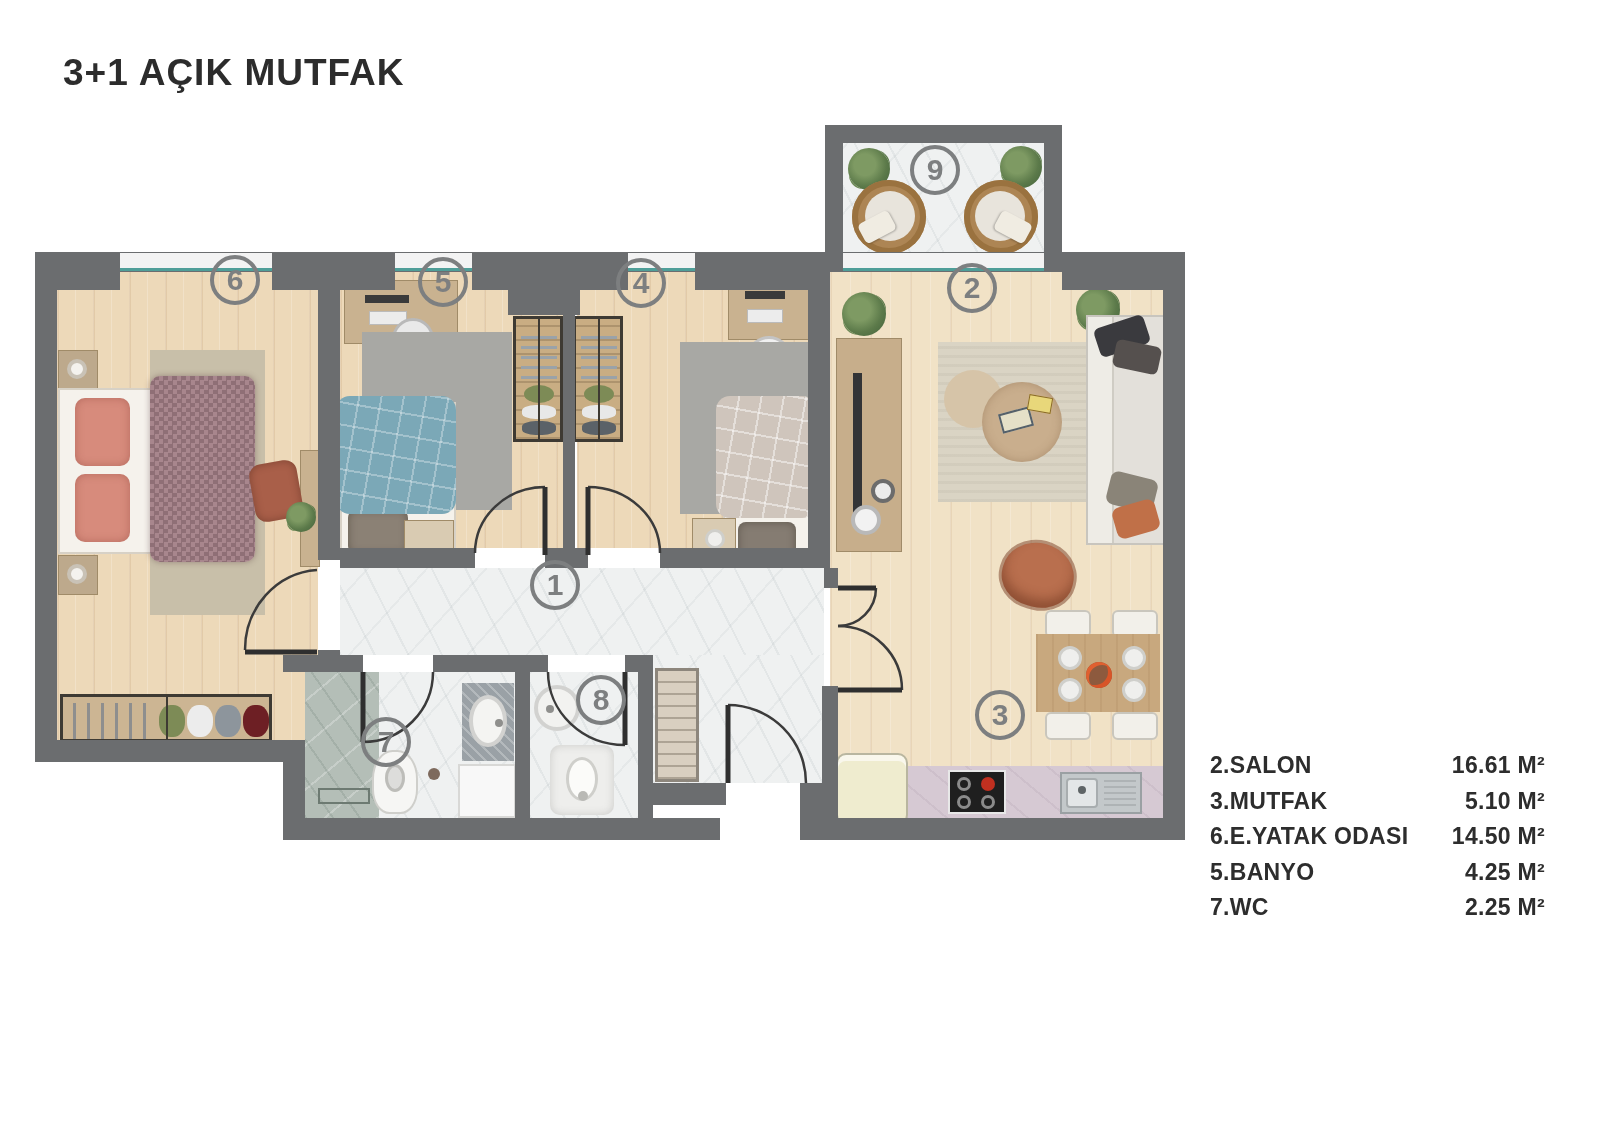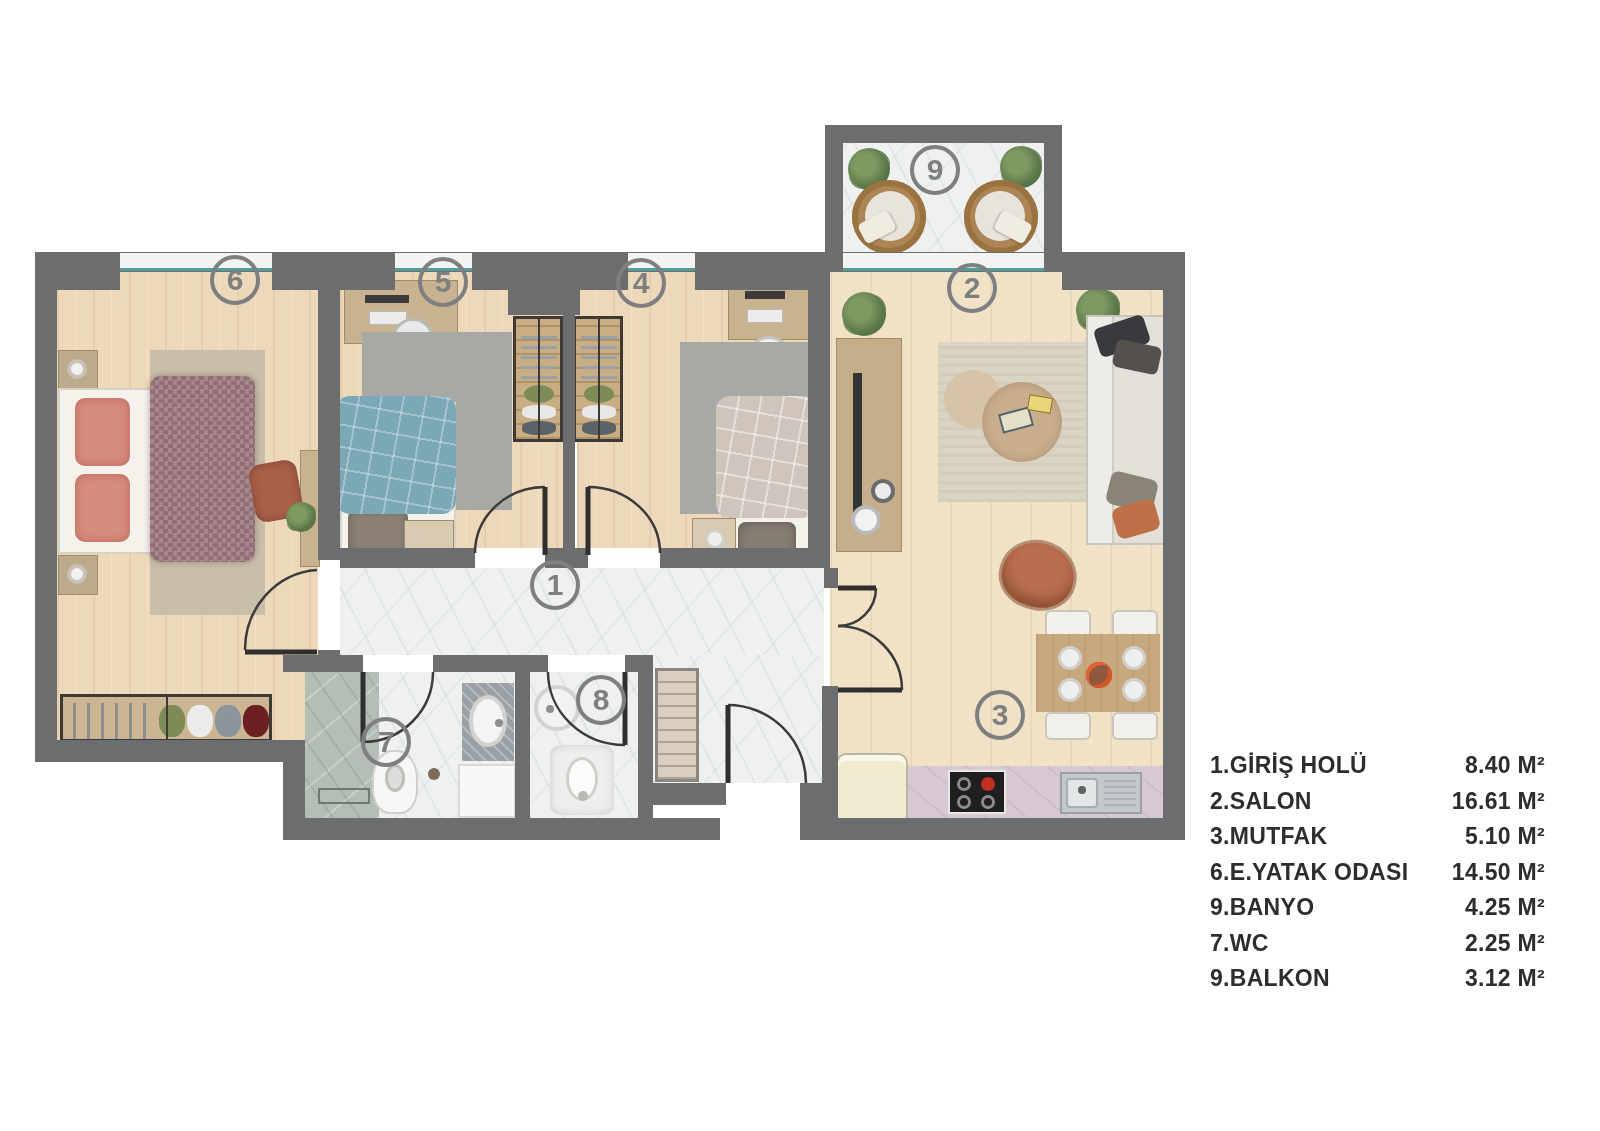--- a/index.html
+++ b/index.html
@@ -61,20 +61,21 @@
       text-align:right;margin-bottom:9px;}
   .sofa-pillow{position:absolute;background:#3a3a3e;border-radius:6px;}
   svg.doors{position:absolute;left:0;top:0;pointer-events:none;}
 </style>
 </head>
 <body>
 
 <div id="stage">
 
   <div class="abs" style="left:63px;top:52px;">
+    <div style="font-size:37px;font-weight:800;color:#2c2c2c;letter-spacing:1px;">3+1 AÇIK MUTFAK</div>
   </div>
 
   <div class="marble" style="left:843px;top:143px;width:201px;height:112px;"></div>
   <div class="wood" style="left:57px;top:272px;width:261px;height:468px;"></div>
   <div class="wood" style="left:340px;top:272px;width:225px;height:276px;"></div>
   <div class="wood" style="left:577px;top:272px;width:231px;height:276px;"></div>
   <div class="woodlight" style="left:830px;top:272px;width:333px;height:546px;"></div>
   <div class="marble" style="left:340px;top:568px;width:484px;height:87px;"></div>
   <div class="marble" style="left:653px;top:655px;width:171px;height:128px;"></div>
   <div class="marble" style="left:305px;top:672px;width:210px;height:146px;"></div>
@@ -290,42 +291,34 @@
   <div class="num" style="left:975px;top:690px;">3</div>
   <div class="num" style="left:616px;top:258px;">4</div>
   <div class="num" style="left:418px;top:257px;">5</div>
   <div class="num" style="left:210px;top:255px;">6</div>
   <div class="num" style="left:361px;top:717px;">7</div>
   <div class="num" style="left:576px;top:675px;">8</div>
   <div class="num" style="left:910px;top:145px;">9</div>
 
   <div class="abs" style="left:1210px;top:752px;width:335px;">
     <div class="legend-row">
-      <span>1.GİRİŞ HOLÜ</span>
-      <span>8.40 M²</span>
-    </div>
-    <div class="legend-row">
       <span>2.SALON</span>
       <span>16.61 M²</span>
     </div>
     <div class="legend-row">
       <span>3.MUTFAK</span>
       <span>5.10 M²</span>
     </div>
     <div class="legend-row">
       <span>6.E.YATAK ODASI</span>
       <span>14.50 M²</span>
     </div>
     <div class="legend-row">
-      <span>9.BANYO</span>
+      <span>5.BANYO</span>
       <span>4.25 M²</span>
     </div>
     <div class="legend-row">
       <span>7.WC</span>
       <span>2.25 M²</span>
     </div>
-    <div class="legend-row">
-      <span>9.BALKON</span>
-      <span>3.12 M²</span>
-    </div>
   </div>
 
 </div>
 
 </body></html>

